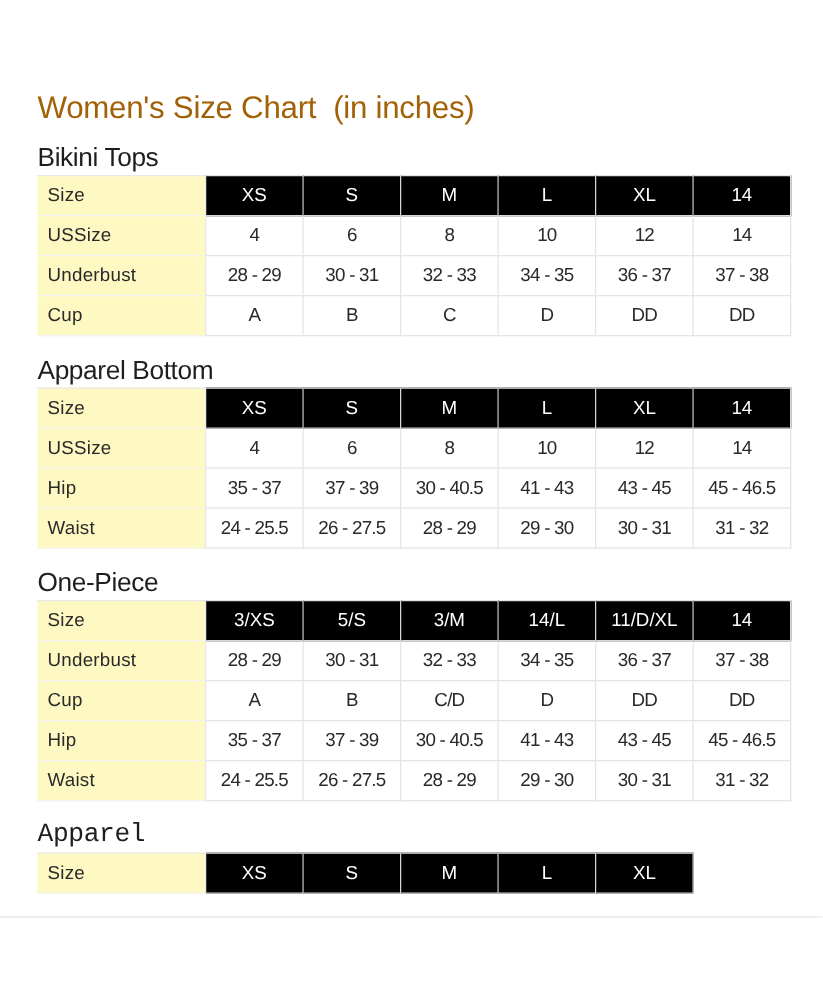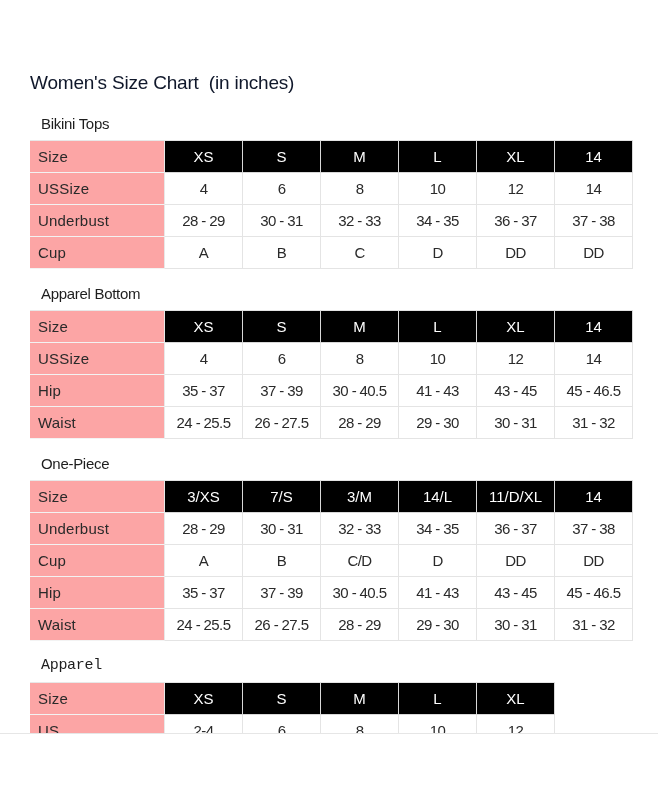--- a/index.html
+++ b/index.html
@@ -4,39 +4,39 @@
 <style>
   html, body { margin: 0; padding: 0; background: #ffffff; }
   body {
     width: 658px; height: 800px; position: relative; overflow: hidden;
     font-family: "Liberation Sans", sans-serif; color: #222;
   }
   .page { position: absolute; left: 0; top: 0; width: 658px; height: 733px; overflow: hidden; }
   .bottom-divider { position: absolute; left: 0; top: 733px; width: 658px; height: 1px; background: #e6e6e6; }
   .title {
     position: absolute; left: 30px; top: 72px;
-    font-size: 19px; letter-spacing: -0.2px; color: #0f172a; white-space: pre;
+    font-size: 25px; letter-spacing: -0.2px; color: #a16207; white-space: pre;
   }
   .section-label {
-    position: absolute; left: 41px;
-    font-size: 15px; color: #1e1e1e; letter-spacing: -0.3px;
+    position: absolute; left: 30px;
+    font-size: 21px; color: #1e1e1e; letter-spacing: -0.3px;
   }
   table.size-table {
     position: absolute; left: 30px;
     border-collapse: separate; border-spacing: 0;
     font-size: 15px;
   }
   table.size-table td {
     height: 31px; padding: 0; text-align: center;
     border-right: 1px solid #e4e4e4; border-bottom: 1px solid #e4e4e4;
     width: 77px; color: #2a2a2a; letter-spacing: -0.6px;
   }
   table.size-table td.row-label {
     width: 126px; text-align: left; padding-left: 8px;
-    background: #fca5a5; border-right: 1px solid #e8e8e8; border-bottom: 1px solid #f3f3f3;
+    background: #fef9c3; border-right: 1px solid #e8e8e8; border-bottom: 1px solid #f3f3f3;
     letter-spacing: 0.2px; color: #2a2a2a;
   }
   table.size-table tr.header td.size-cell {
     background: #000000; color: #ffffff; border-right: 1px solid #d8d8d8; border-bottom: 1px solid #d8d8d8;
     letter-spacing: 0px;
     margin-top: 16px;
   }
   table.size-table tr:first-child td { border-top: 1px solid #e4e4e4; }
   table.size-table tr:first-child td.row-label { border-top: 1px solid #e8e8e8; }
 </style>
@@ -129,21 +129,21 @@
     </tr>
   </tbody>
     </table>
 
   <div class="section-label" style="top:455px;">One-Piece</div>
   <table class="size-table" style="top:480px;">
     <tbody>
         <tr class="header">
       <td class="row-label">Size</td>
       <td class="size-cell">3/XS</td>
-      <td class="size-cell">7/S</td>
+      <td class="size-cell">5/S</td>
       <td class="size-cell">3/M</td>
       <td class="size-cell">14/L</td>
       <td class="size-cell">11/D/XL</td>
       <td class="size-cell">14</td>
     </tr>
     <tr>
       <td class="row-label">Underbust</td>
       <td>28 - 29</td>
       <td>30 - 31</td>
       <td>32 - 33</td>
@@ -185,24 +185,16 @@
   <table class="size-table" style="top:682px;">
     <tbody>
         <tr class="header">
       <td class="row-label">Size</td>
       <td class="size-cell">XS</td>
       <td class="size-cell">S</td>
       <td class="size-cell">M</td>
       <td class="size-cell">L</td>
       <td class="size-cell">XL</td>
     </tr>
-    <tr>
-      <td class="row-label">US</td>
-      <td>2-4</td>
-      <td>6</td>
-      <td>8</td>
-      <td>10</td>
-      <td>12</td>
-    </tr>
   </tbody>
     </table>
 </div>
 <div class="bottom-divider"></div>
 
 </body></html>

